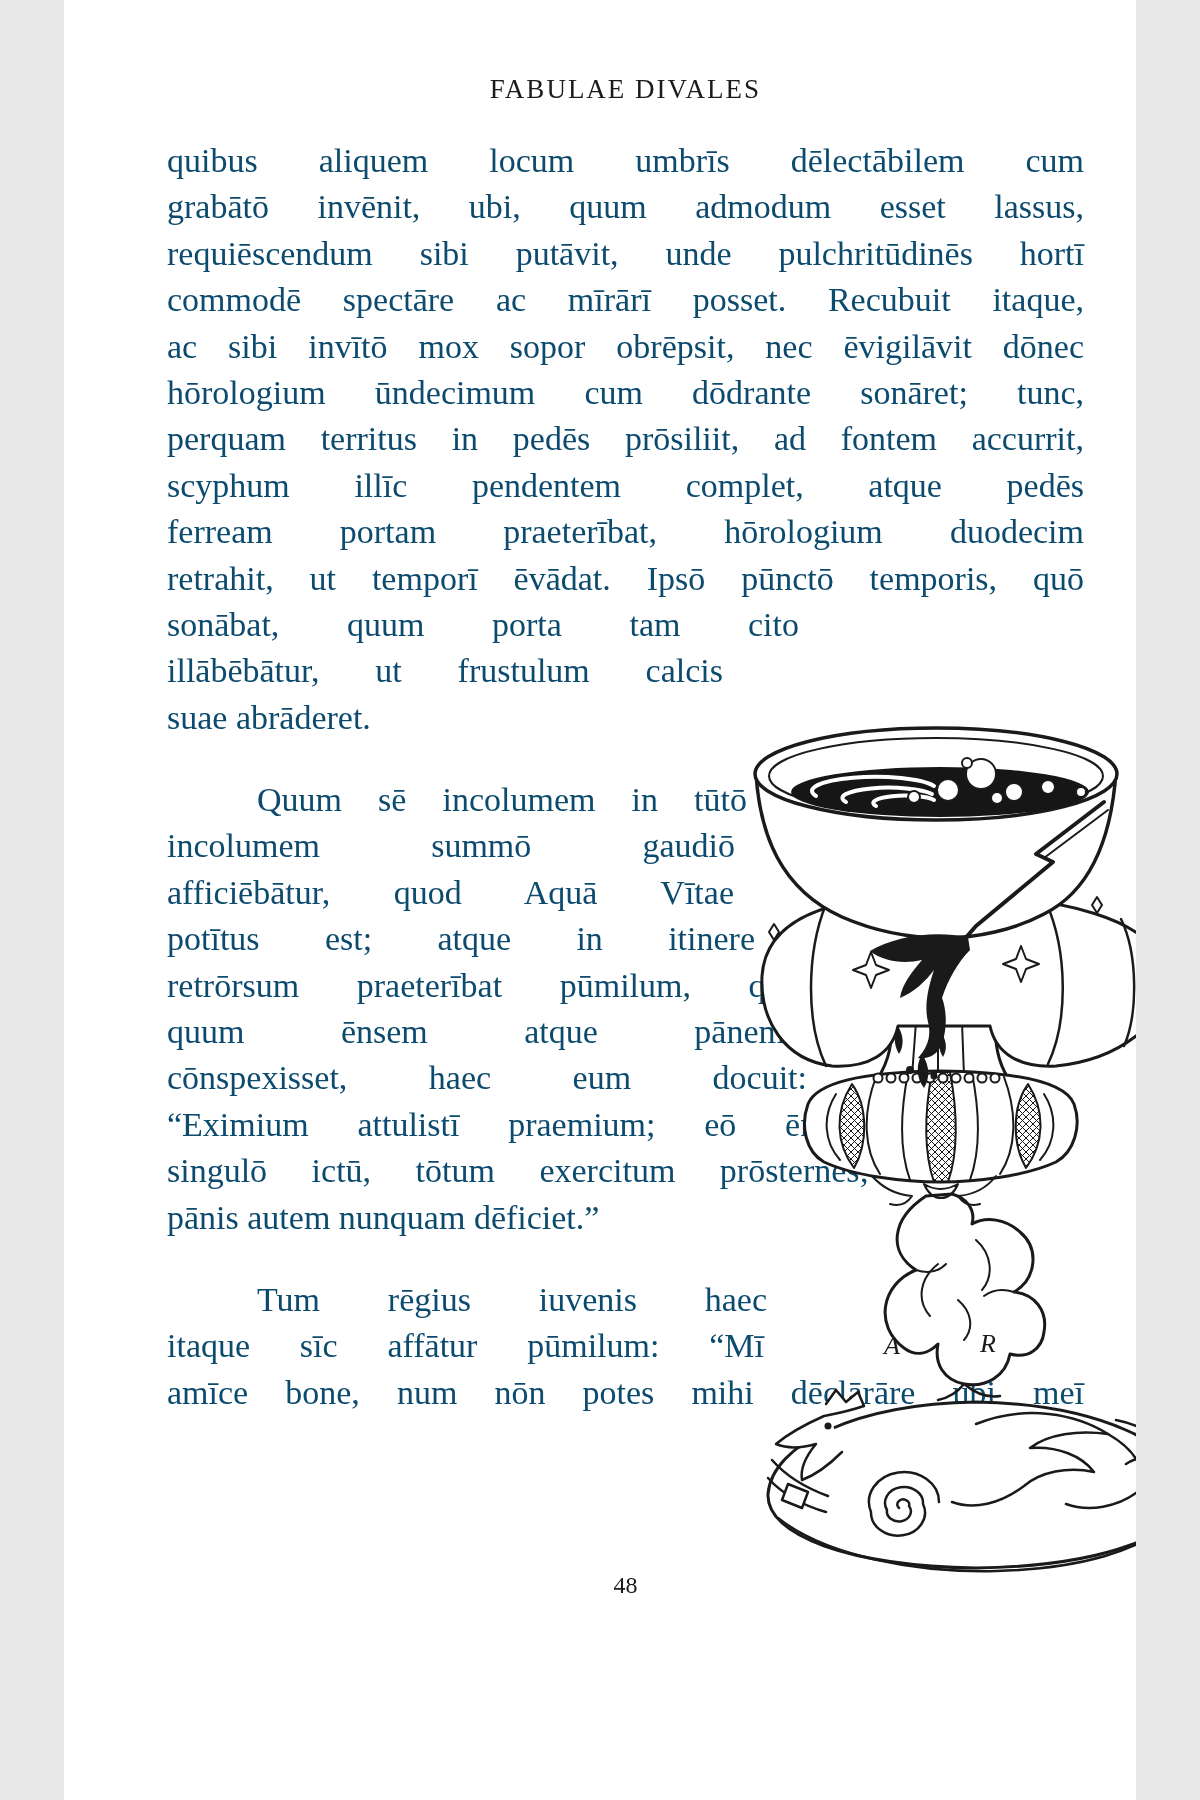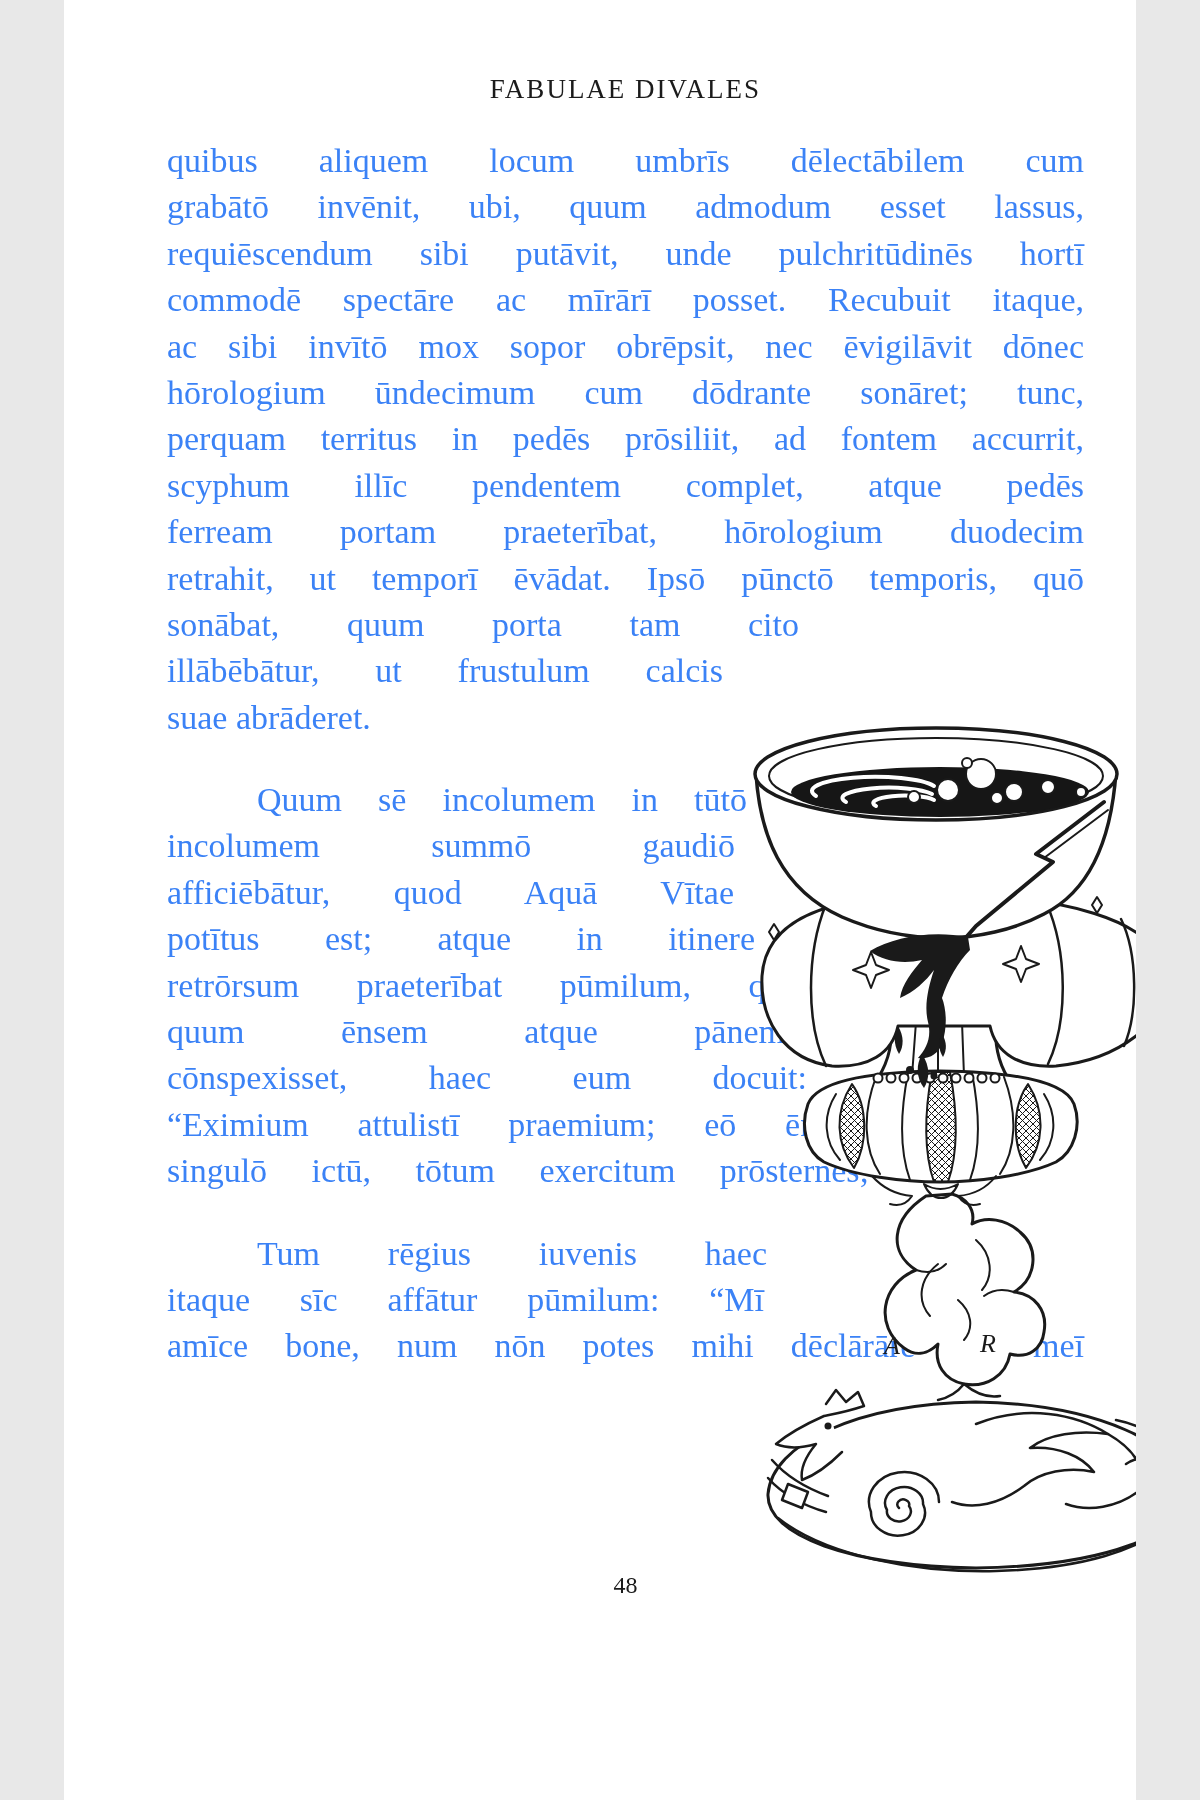--- a/index.html
+++ b/index.html
@@ -1,21 +1,21 @@
 <!DOCTYPE html>
 <html><head>
 <meta charset="utf-8">
 <style>
   html,body{margin:0;padding:0;background:#e8e8e8;}
   .page{position:relative;width:1072px;height:1800px;background:#ffffff;margin:0 auto;
         font-family:"Liberation Serif","DejaVu Serif",serif;color:#171717;overflow:hidden;}
   .header{position:absolute;left:103px;top:74px;width:917px;text-align:center;
           font-size:27px;letter-spacing:2px;color:#1b1b1b;}
   .textblock{position:absolute;left:103px;top:138px;width:917px;
-             font-size:34px;line-height:46.4px;color:#3b82f6;}
+             font-size:34px;line-height:46.4px;color:#0c4a6e;}
   .ln{height:46.4px;}
   .j{text-align:justify;text-align-last:justify;}
   .left{text-align:right;text-align-last:left;}
   .ind{text-indent:90px;margin-top:36px;}
   .illustration{position:absolute;left:612px;top:704px;width:516px;height:882px;}
   .folio{position:absolute;left:103px;top:1572px;width:917px;text-align:center;
          font-size:24px;color:#1b1b1b;}
 </style>
 </head>
 <body>
@@ -40,20 +40,21 @@
     <div class="ln left" style="width:556px">suae abrāderet.</div>
     <div class="ln j ind" style="width:580px">Quum sē incolumem in tūtō</div>
     <div class="ln j" style="width:568px">incolumem summō gaudiō</div>
     <div class="ln j" style="width:567px">afficiēbātur, quod Aquā Vītae</div>
     <div class="ln j" style="width:588px">potītus est; atque in itinere</div>
     <div class="ln j" style="width:625px">retrōrsum praeterībat pūmilum, quī</div>
     <div class="ln j" style="width:618px">quum ēnsem atque pānem</div>
     <div class="ln j" style="width:640px">cōnspexisset, haec eum docuit:</div>
     <div class="ln j" style="width:687px">“Eximium attulistī praemium; eō ēnse,</div>
     <div class="ln j" style="width:702px">singulō ictū, tōtum exercitum prōsternēs;</div>
+    <div class="ln left" style="width:702px">pānis autem nunquam dēficiet.”</div>
     <div class="ln j ind" style="width:600px">Tum rēgius iuvenis haec</div>
     <div class="ln j" style="width:597px">itaque sīc affātur pūmilum: “Mī</div>
     <div class="ln j" style="width:917px">amīce bone, num nōn potes mihi dēclārāre ubi meī</div>
   </div>
 
   <div class="illustration">
     <svg viewBox="0 0 516 882" width="516" height="882" xmlns="http://www.w3.org/2000/svg">
       <defs>
         <pattern id="xh" width="7" height="7" patternUnits="userSpaceOnUse">
           <path d="M0 7L7 0M0 0L7 7" stroke="#1a1a1a" stroke-width="1" fill="none"></path>

